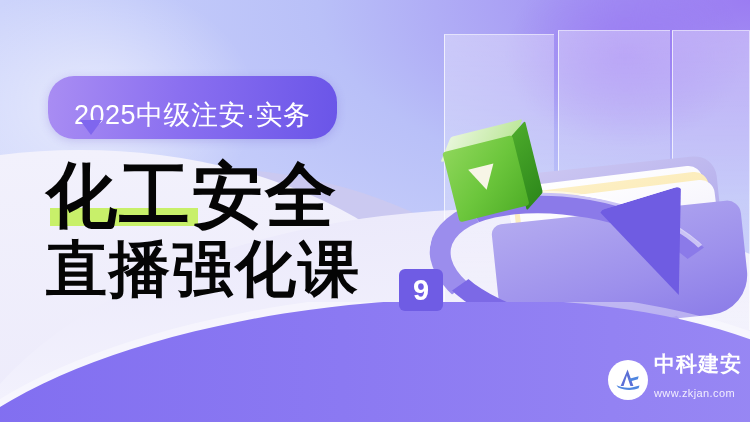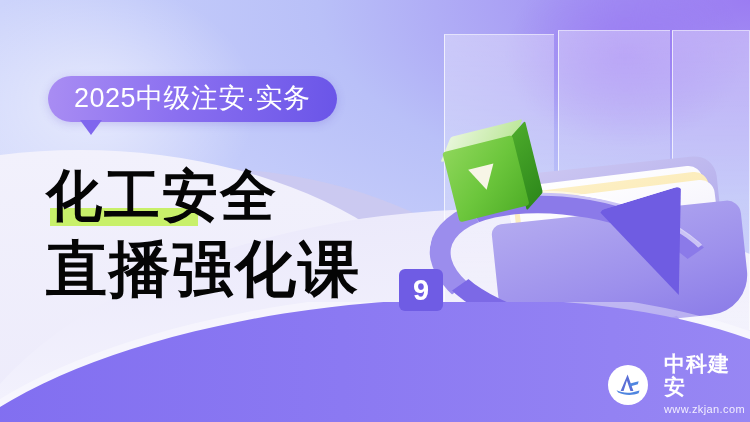--- a/index.html
+++ b/index.html
@@ -156,21 +156,21 @@
   }
   .band-edge{
     position:absolute;left:-90px;bottom:-202px;width:960px;height:330px;border-radius:50% 50% 0 0/56% 56% 0 0;
     background:rgba(255,255,255,.38);
     transform:rotate(-4.6deg);
   }
 
   
   .pill{
     position:absolute;left:48px;top:76px;
-    padding:7px 26px 9px 26px;
+    padding:24px 26px 9px 26px;
     border-radius:26px;
     background:linear-gradient(96deg,#a98df3 0%,#8a6ff0 46%,#6a55e8 100%);
     color:#ffffff;
     font-size:27px;line-height:1.12;font-weight:400;letter-spacing:.5px;
     white-space:nowrap;
     box-shadow:0 2px 10px rgba(90,70,200,.22);
   }
   .pill-tail{
     position:absolute;left:80px;top:120px;
     width:0;height:0;
@@ -183,54 +183,54 @@
   .headline{position:absolute;left:46px;top:160px;width:420px;}
   .hl-row{position:relative;height:72px;}
   .hl-mark{
     position:absolute;left:4px;top:48px;width:148px;height:18px;
     background:#c8f06a;
   }
   .hl-text{
     position:relative;
     font-family:"Liberation Serif","DejaVu Serif",serif;
     font-weight:700;
-    font-size:56px;line-height:72px;
+    font-size:71px;line-height:72px;
     letter-spacing:2px;
     color:#050505;
     white-space:nowrap;
   }
   .hl-row.r2{height:74px;margin-top:1px;}
   .hl-row.r2 .hl-text{font-size:61px;line-height:74px;}
 
   
   .num-badge{
     position:absolute;left:399px;top:269px;
     width:44px;height:42px;border-radius:6px;
     background:#6f5ce4;
     color:#ffffff;
     font-size:29px;font-weight:700;
     display:flex;align-items:center;justify-content:center;
     font-family:"Liberation Sans","DejaVu Sans",sans-serif;
   }
 
   
-  .logo{position:absolute;left:608px;top:353px;display:flex;align-items:center;gap:16px;}
+  .logo{position:absolute;left:608px;top:353px;display:flex;align-items:flex-end;gap:6px;}
   .logo-mark{
     width:40px;height:40px;border-radius:50%;
     background:#ffffff;
     display:flex;align-items:center;justify-content:center;
     flex:0 0 auto;
   }
   .logo-text{display:flex;flex-direction:column;justify-content:center;}
   .logo-name{
     color:#ffffff;font-size:21px;font-weight:700;letter-spacing:1px;line-height:1.08;
     font-family:"Liberation Sans","DejaVu Sans",sans-serif;
   }
   .logo-url{
-    color:#f2eefe;font-size:11px;letter-spacing:.4px;line-height:1.3;margin-top:4px;
+    color:#f2eefe;font-size:11px;letter-spacing:.4px;line-height:1.3;margin-top:10px;
     font-family:"Liberation Sans","DejaVu Sans",sans-serif;
   }
 </style>
 </head>
 <body>
 
 <div id="banner">
 
   <div class="bg-base"></div>
   <div class="bg-soft-left"></div>

